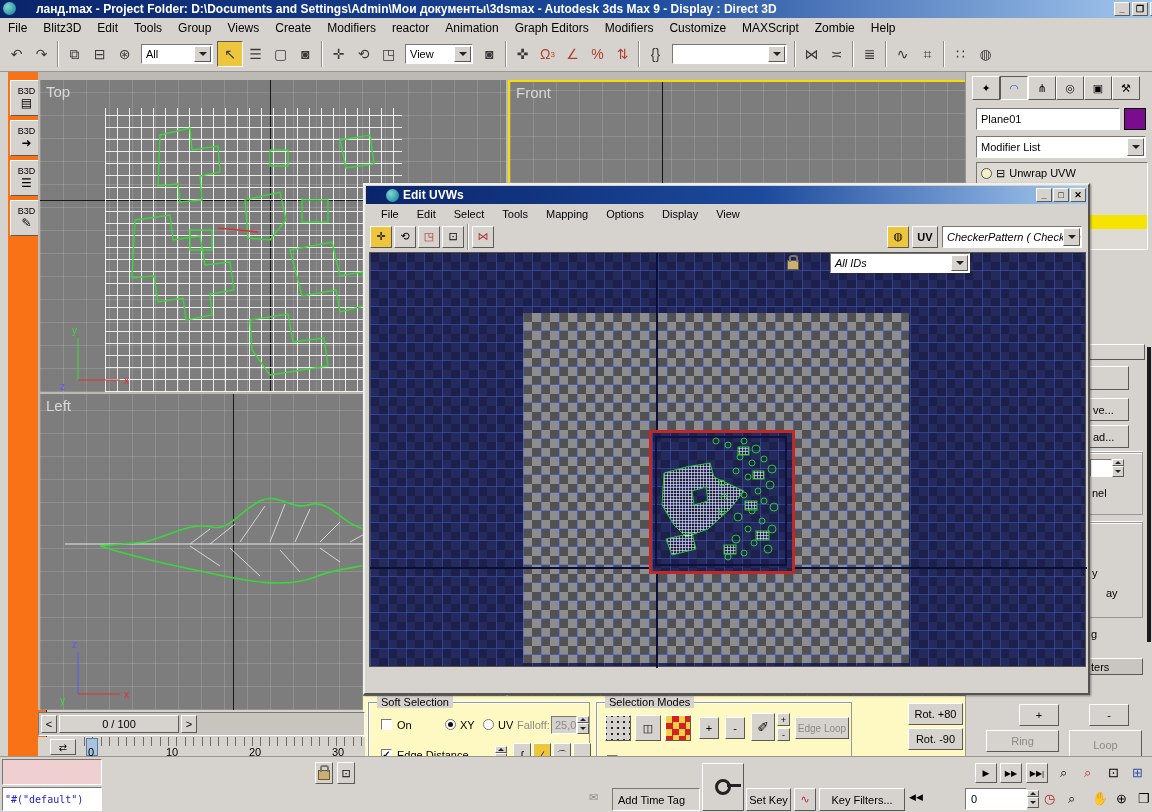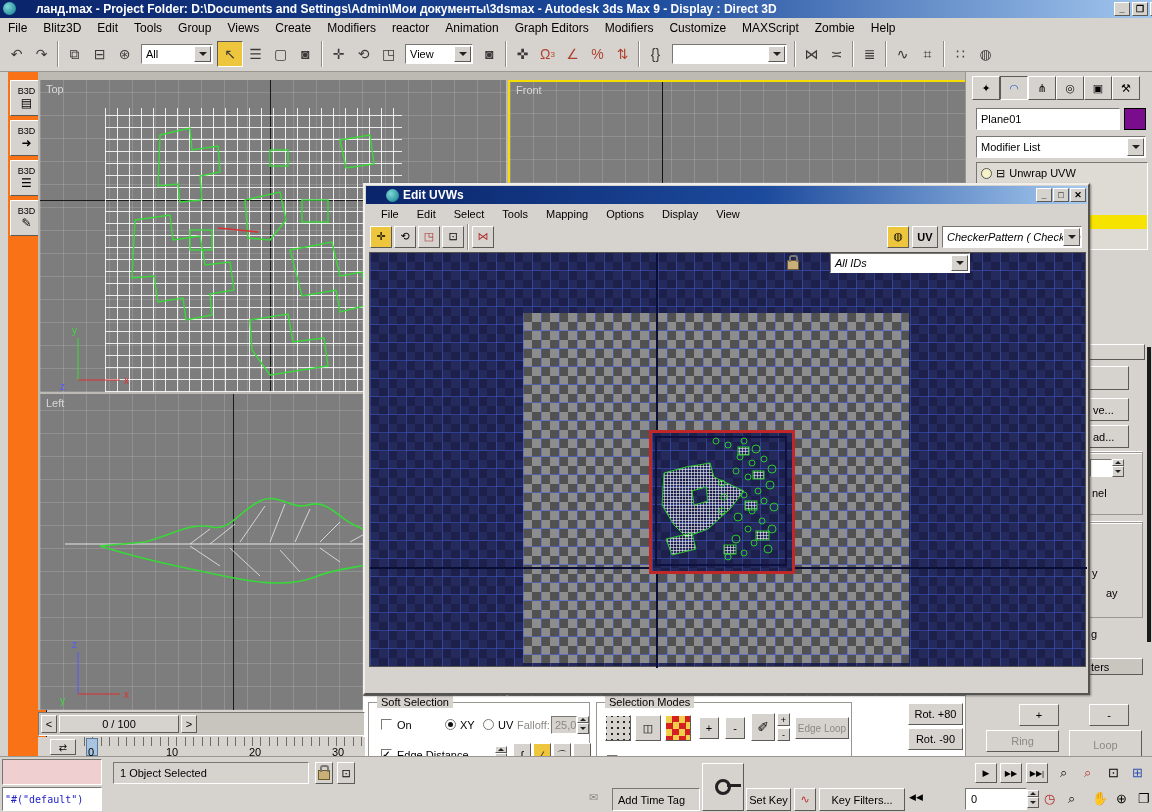--- a/index.html
+++ b/index.html
@@ -33,21 +33,21 @@
   .spin .tu{width:0;height:0;border:3px solid transparent;border-bottom-color:#222;margin-top:-3px;}
   .spin .td{width:0;height:0;border:3px solid transparent;border-top-color:#222;margin-top:3px;}
   .cb{width:11px;height:11px;background:#fff;border:1px solid;border-color:#7a7772 #fff #fff #7a7772;
       display:flex;align-items:center;justify-content:center;font-size:10px;font-weight:bold;box-sizing:border-box;}
   .rb{width:11px;height:11px;background:#fff;border:1px solid #7a7772;border-radius:50%;
       display:flex;align-items:center;justify-content:center;box-sizing:border-box;}
   .rb .dot{width:5px;height:5px;border-radius:50%;background:#111;}
   .vp{background-color:#7d7d7d;background-image:
       repeating-linear-gradient(90deg,rgba(255,255,255,.15) 0 1px,transparent 1px 23px),
       repeating-linear-gradient(0deg,rgba(255,255,255,.15) 0 1px,transparent 1px 23px);}
-  .vplabel{color:#d8d8d8;font-size:11px;}
+  .vplabel{color:#d8d8d8;font-size:15px;}
   .whitegrid{background-image:
       repeating-linear-gradient(90deg,rgba(255,255,255,.85) 0 1px,transparent 1px 12px),
       repeating-linear-gradient(0deg,rgba(255,255,255,.85) 0 1px,transparent 1px 12px);}
   .uvc{background-color:#20244e;background-image:
       repeating-linear-gradient(90deg,rgba(64,88,200,.55) 0 1px,transparent 1px 18px),
       repeating-linear-gradient(0deg,rgba(64,88,200,.55) 0 1px,transparent 1px 18px),
       conic-gradient(#242a5c 25%,#1c204a 0 50%,#242a5c 0 75%,#1c204a 0);
       background-size:18px 18px;}
   .uvchk{background-image:
       repeating-linear-gradient(90deg,rgba(75,100,220,.6) 0 1px,transparent 1px 18px),
@@ -298,21 +298,21 @@
         <span>-</span>
       </div>
     <div class="a btn dis" style="left:20px;top:658px;width:73px;height:22px;">
         <span>Ring</span>
       </div>
     <div class="a btn dis" style="left:103px;top:658px;width:73px;height:30px;">
         <span>Loop</span>
       </div>
   </div>
 
-  <div class="a" style="left:363px;top:696px;width:602px;height:89px;background:#ffffff;">
+  <div class="a" style="left:363px;top:696px;width:602px;height:89px;background:#fef9c3;">
 
     <div class="a gb" style="left:5px;top:6px;width:222px;height:80px;">
       <span class="gbl">Soft Selection</span>
       <span class="cb a" style="left:12px;top:16px;"></span>
       <span class="a" style="left:28px;top:16px;">On</span>
       <span class="rb a" style="left:76px;top:16px;">
           <span class="dot"></span>
         </span>
       <span class="a" style="left:91px;top:16px;">XY</span>
       <span class="rb a" style="left:114px;top:16px;"></span>
@@ -403,23 +403,20 @@
     <span class="a" style="left:50px;top:9px;">0</span>
     <span class="a" style="left:128px;top:9px;">10</span>
     <span class="a" style="left:211px;top:9px;">20</span>
     <span class="a" style="left:294px;top:9px;">30</span>
   </div>
 
   <div class="a" style="left:0;top:756px;width:1152px;height:56px;background:#d6d3ce;border-top:1px solid #9a9792;">
     <div class="a inset" style="left:2px;top:2px;width:100px;height:26px;background:#efcfcf;"></div>
     <div class="a inset mono flex" style="left:2px;top:30px;width:100px;height:24px;color:#2222cc;font-size:10px;padding-left:2px;">
       <span>"#("default")</span>
-    </div>
-    <div class="a insetg flex" style="left:113px;top:5px;width:196px;height:22px;padding-left:6px;">
-      <span>1 Object Selected</span>
     </div>
     <div class="a btn" style="left:315px;top:5px;width:18px;height:22px;">
         <span class="lock"></span>
       </div>
     <div class="a btn" style="left:337px;top:5px;width:18px;height:22px;">⊡</div>
     <span class="a" style="left:589px;top:34px;color:#8b8983;">✉</span>
     <div class="a insetg flex" style="left:612px;top:31px;width:88px;height:23px;padding-left:5px;">
       <span>Add Time Tag</span>
     </div>
     <div class="a btn" style="left:702px;top:6px;width:42px;height:48px;">

